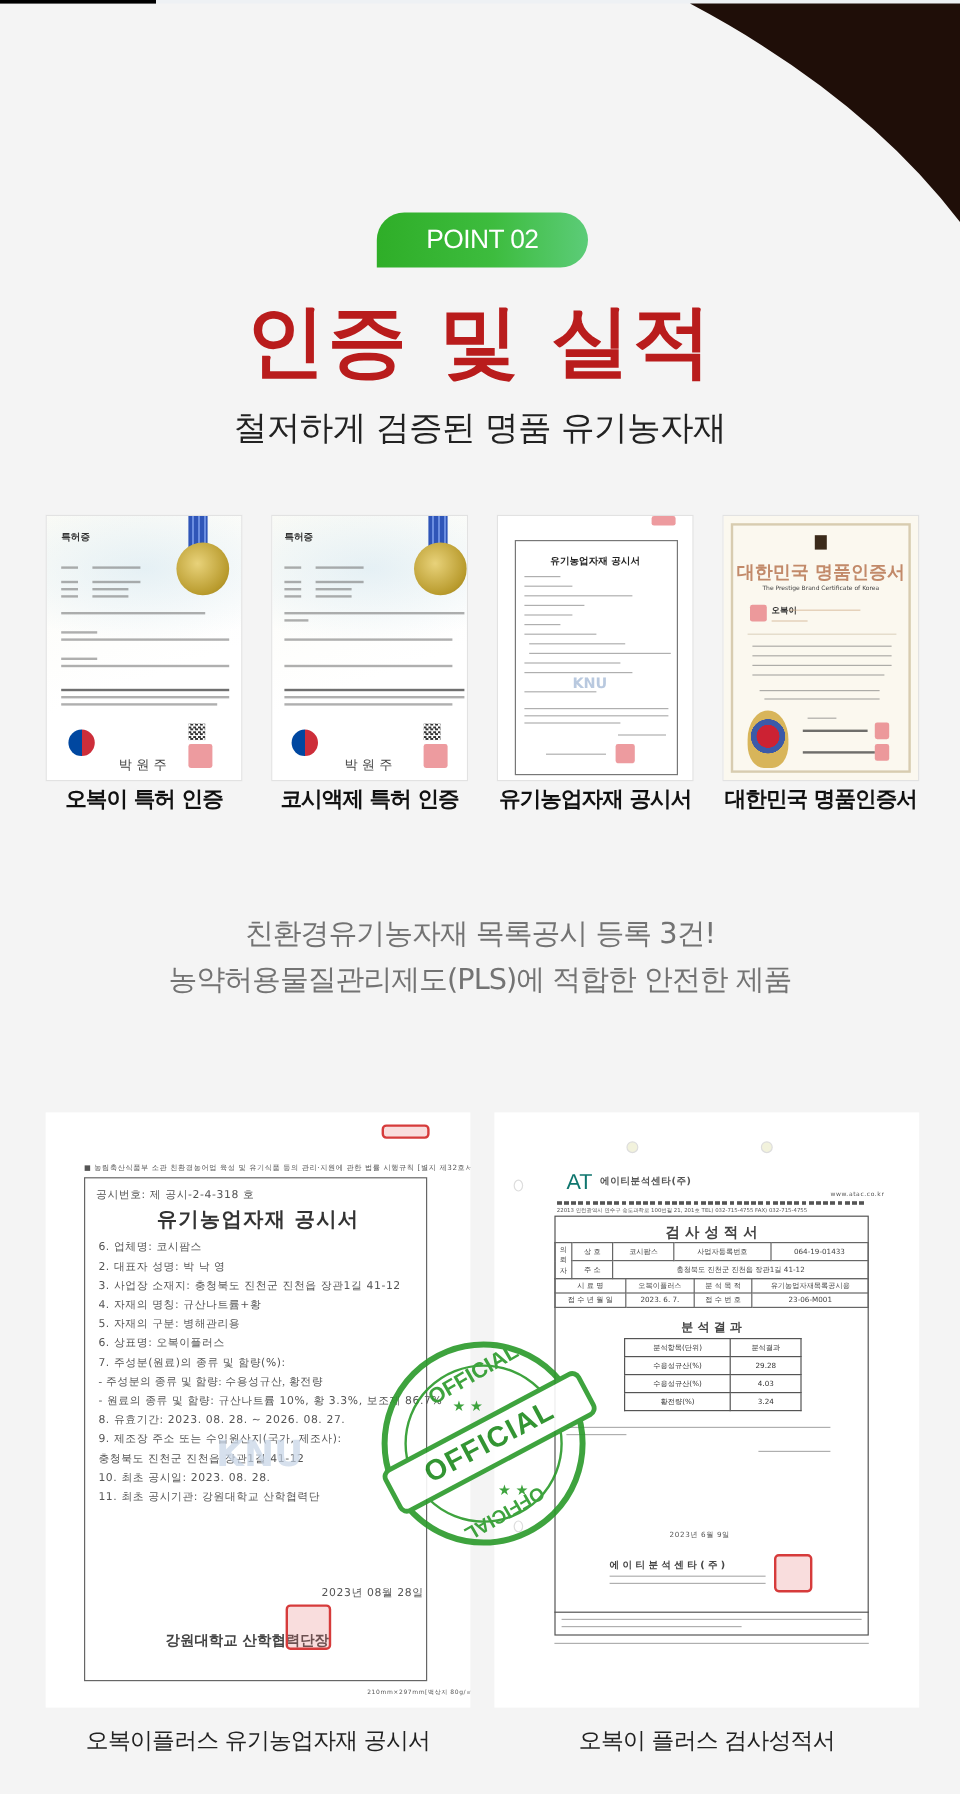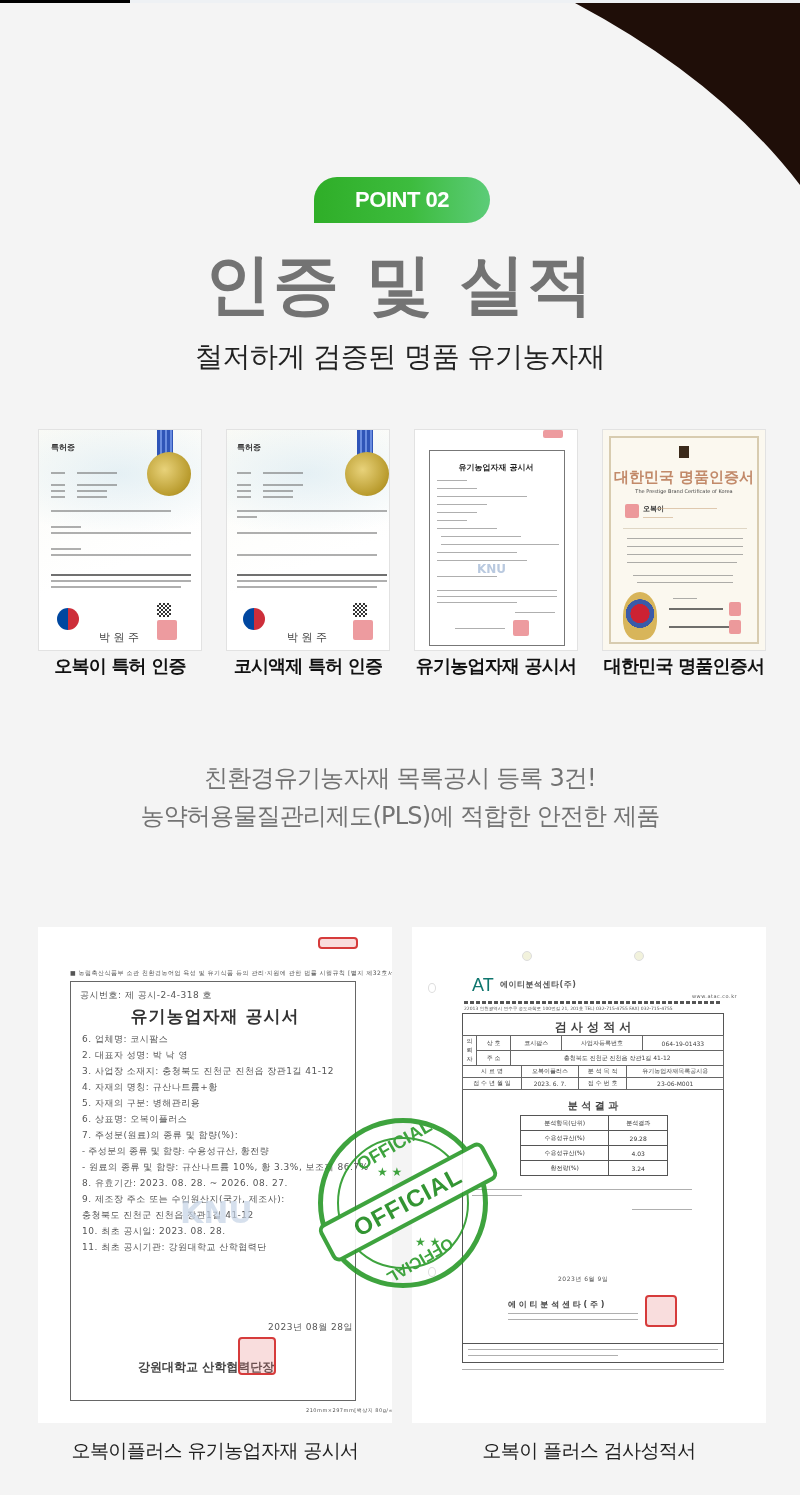--- a/index.html
+++ b/index.html
@@ -8,27 +8,27 @@
 
   .topbar { position: absolute; left: 0; top: 0; width: 130px; height: 3px; background: #000; }
   .topline { position: absolute; left: 130px; top: 0; width: 670px; height: 3px; background: #eef1f4; }
 
   .corner-arc { position: absolute; left: 0; top: 0; width: 800px; height: 200px; pointer-events: none; }
 
   .badge {
     position: absolute; left: 314px; top: 177px; width: 176px; height: 46px;
     border-radius: 23px 23px 23px 0;
     background: linear-gradient(90deg, #2fae28 0%, #3dbc3e 55%, #5ccc78 100%);
-    color: #fff; font-family: "Liberation Sans", sans-serif; font-weight: bold;
+    color: #fff; font-family: "Liberation Sans", sans-serif; font-weight: normal;
     font-size: 22px; letter-spacing: -0.5px;
     display: flex; align-items: center; justify-content: center;
   }
   .title {
     position: absolute; left: 0; top: 240px; width: 800px; text-align: center;
-    font-size: 66px; font-weight: bold; letter-spacing: 2px; color: #737373;
+    font-size: 66px; font-weight: bold; letter-spacing: 2px; color: #b91c1c;
   }
   .subtitle {
     position: absolute; left: 0; top: 338px; width: 800px; text-align: center;
     font-size: 28px; color: #222; letter-spacing: -0.5px;
   }
 
   
   .cert { position: absolute; top: 429px; width: 164px; height: 222px; background: #fff; border: 1px solid #e2e2e2; overflow: hidden; }
   .cert-label { position: absolute; top: 654px; width: 190px; text-align: center; font-size: 18px; font-weight: bold; color: #111; letter-spacing: -0.8px; }
 

